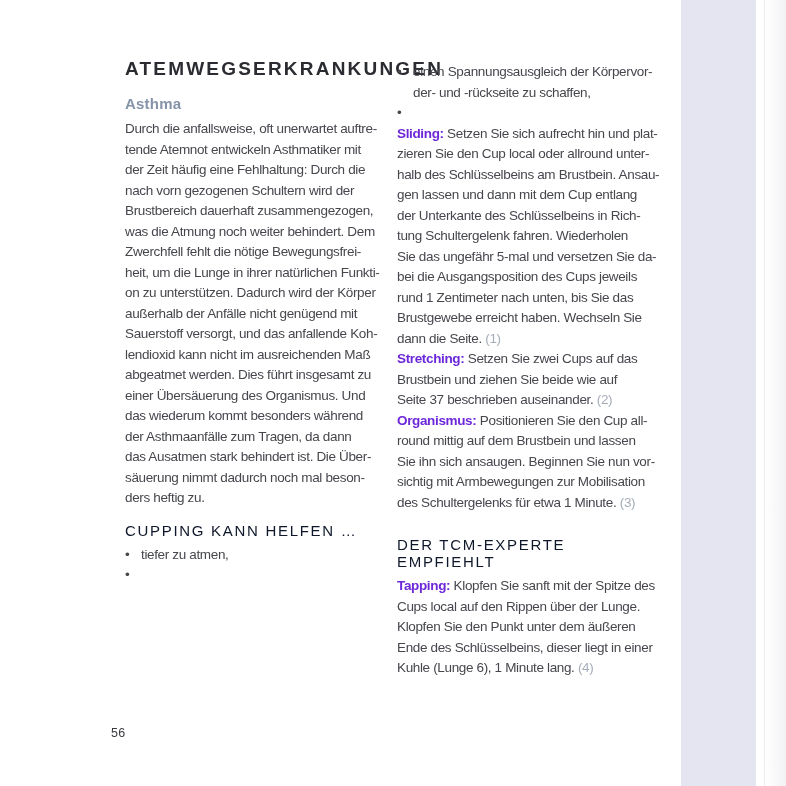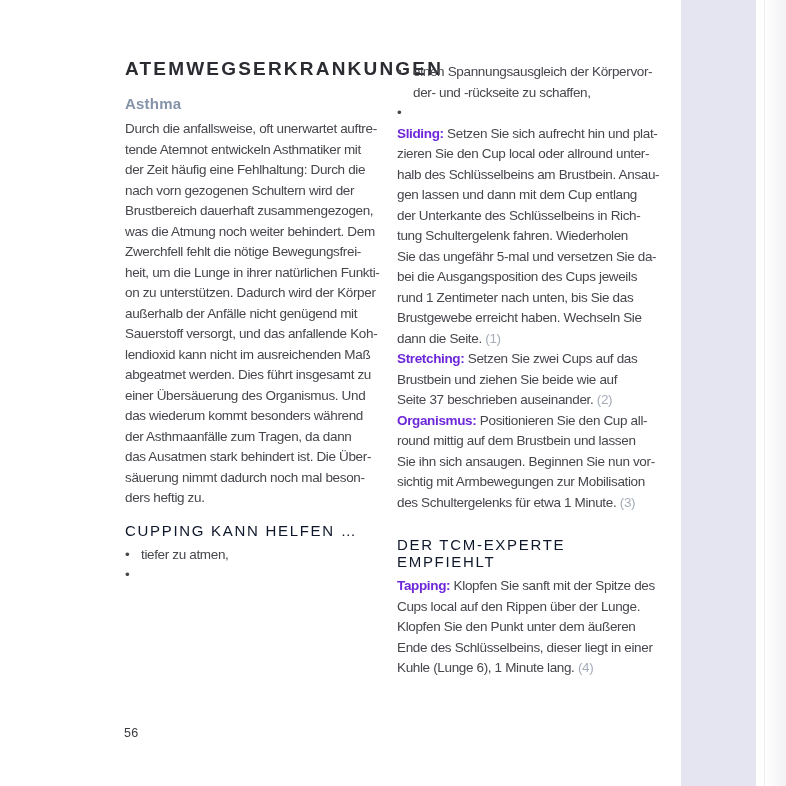--- a/index.html
+++ b/index.html
@@ -92,21 +92,21 @@
   strong.step-label {
     font-weight: 700;
     color: #6d28d9;
     letter-spacing: -0.35px;
   }
   .ref {
     color: #a6adb8;
   }
   .page-number {
     position: absolute;
-    left: 124px;
+    left: 111px;
     top: 726px;
     font-size: 12.5px;
     letter-spacing: 0.3px;
     color: #3a3b40;
   }
 </style>
 </head>
 <body>
 
 <div class="page">

